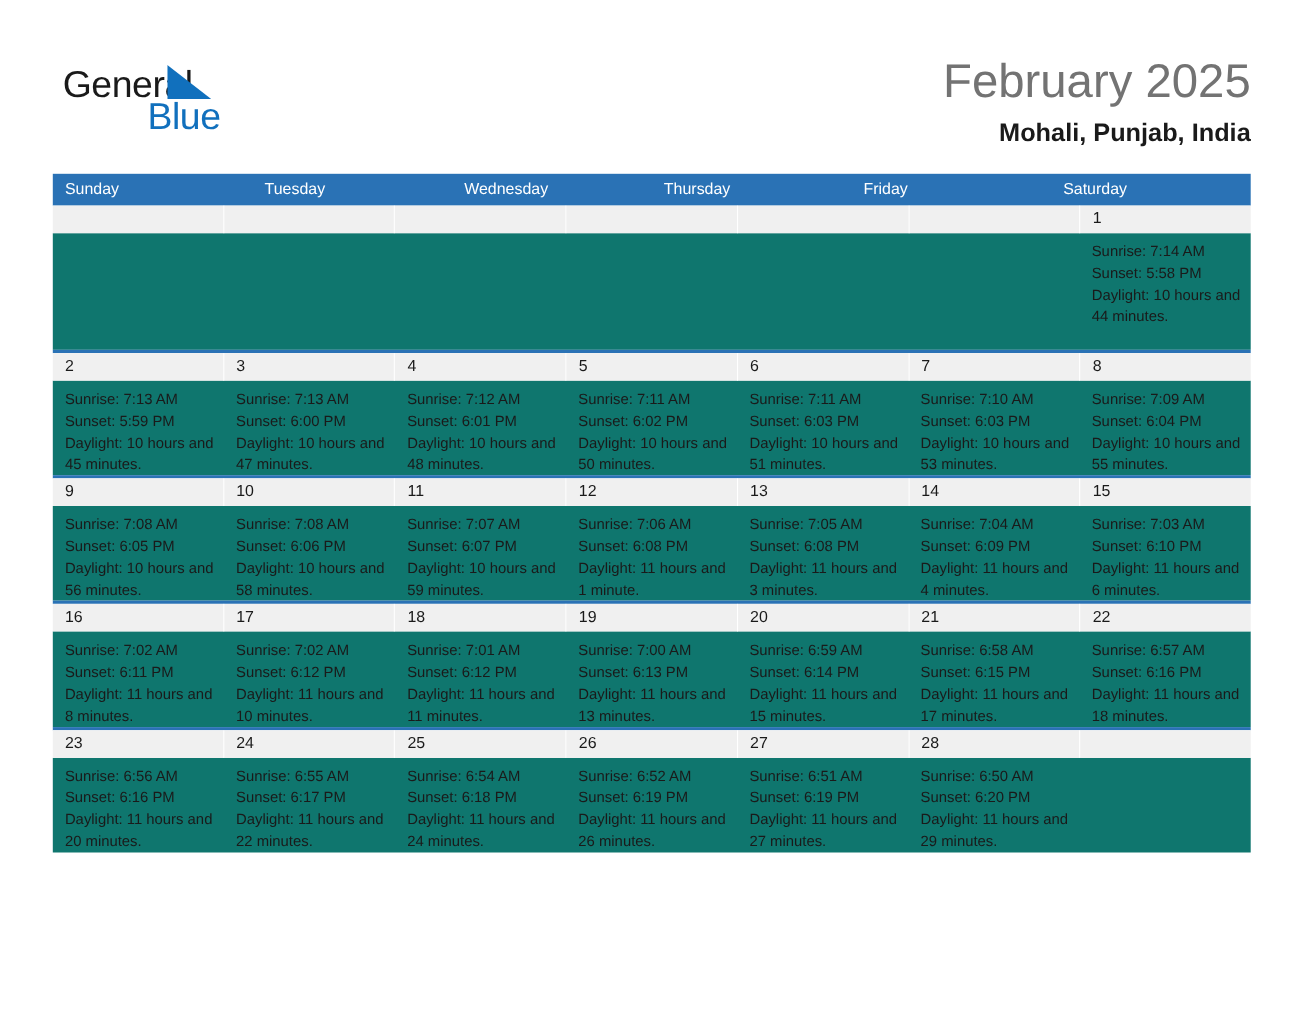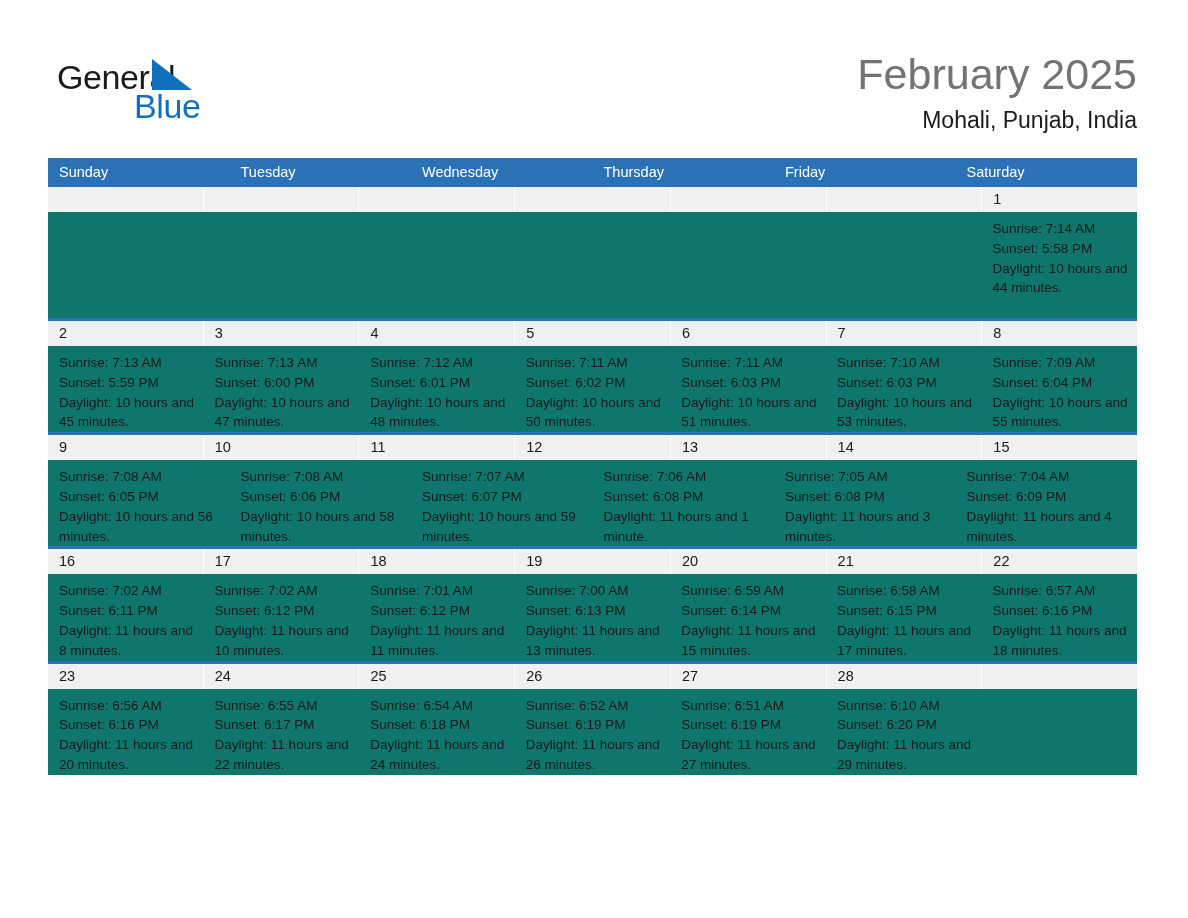--- a/index.html
+++ b/index.html
@@ -77,21 +77,21 @@
   .cal-title {
     font-size: 43px;
     font-weight: normal;
     color: #737373;
     line-height: 1.05;
     margin: 0;
     white-space: nowrap;
   }
   .cal-subtitle {
     font-size: 23px;
-    font-weight: normal;
+    font-weight: bold;
     color: #1a1a1a;
     margin: 11px 0 0 0;
     line-height: 1.1;
     white-space: nowrap;
   }
 
   
   .calendar {
     margin: 0 51px 0 48px;
     width: 1089px;
@@ -295,20 +295,25 @@
             <div class="body-cell">
               <p>Sunrise: 7:05 AM</p>
               <p>Sunset: 6:08 PM</p>
               <p class="wrap">Daylight: 11 hours and 3 minutes.</p>
             </div>
             <div class="body-cell">
               <p>Sunrise: 7:04 AM</p>
               <p>Sunset: 6:09 PM</p>
               <p class="wrap">Daylight: 11 hours and 4 minutes.</p>
             </div>
+            <div class="body-cell">
+              <p>Sunrise: 7:03 AM</p>
+              <p>Sunset: 6:10 PM</p>
+              <p class="wrap">Daylight: 11 hours and 6 minutes.</p>
+            </div>
           </div>
         </div>
         <div class="week">
           <div class="week-daynums">
             <div class="daynum-cell">16</div>
             <div class="daynum-cell">17</div>
             <div class="daynum-cell">18</div>
             <div class="daynum-cell">19</div>
             <div class="daynum-cell">20</div>
             <div class="daynum-cell">21</div>
@@ -382,21 +387,21 @@
               <p>Sunrise: 6:52 AM</p>
               <p>Sunset: 6:19 PM</p>
               <p class="wrap">Daylight: 11 hours and 26 minutes.</p>
             </div>
             <div class="body-cell">
               <p>Sunrise: 6:51 AM</p>
               <p>Sunset: 6:19 PM</p>
               <p class="wrap">Daylight: 11 hours and 27 minutes.</p>
             </div>
             <div class="body-cell">
-              <p>Sunrise: 6:10 AM</p>
+              <p>Sunrise: 6:50 AM</p>
               <p>Sunset: 6:20 PM</p>
               <p class="wrap">Daylight: 11 hours and 29 minutes.</p>
             </div>
             <div class="body-cell"></div>
           </div>
         </div>
       </div>
 
   </div>
 

